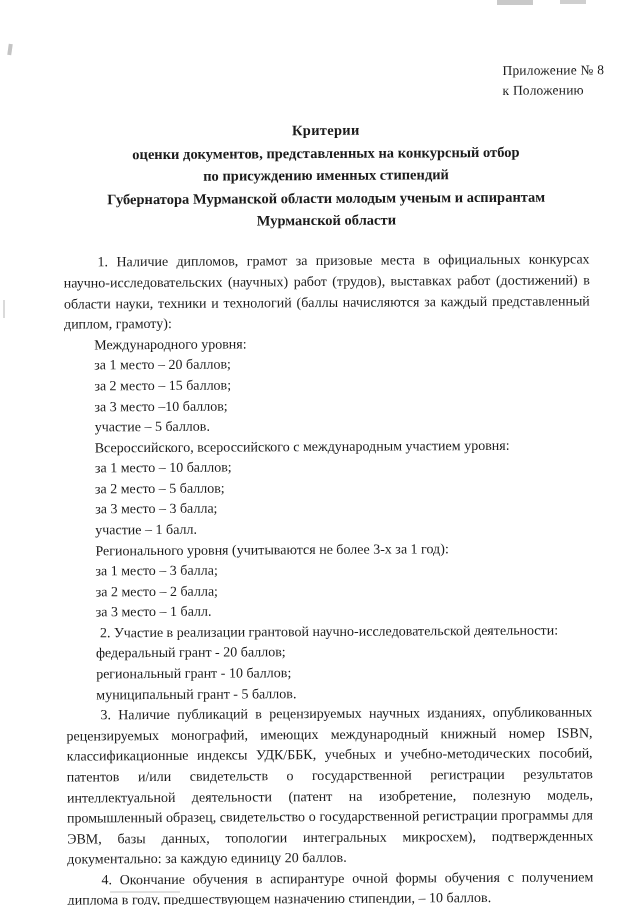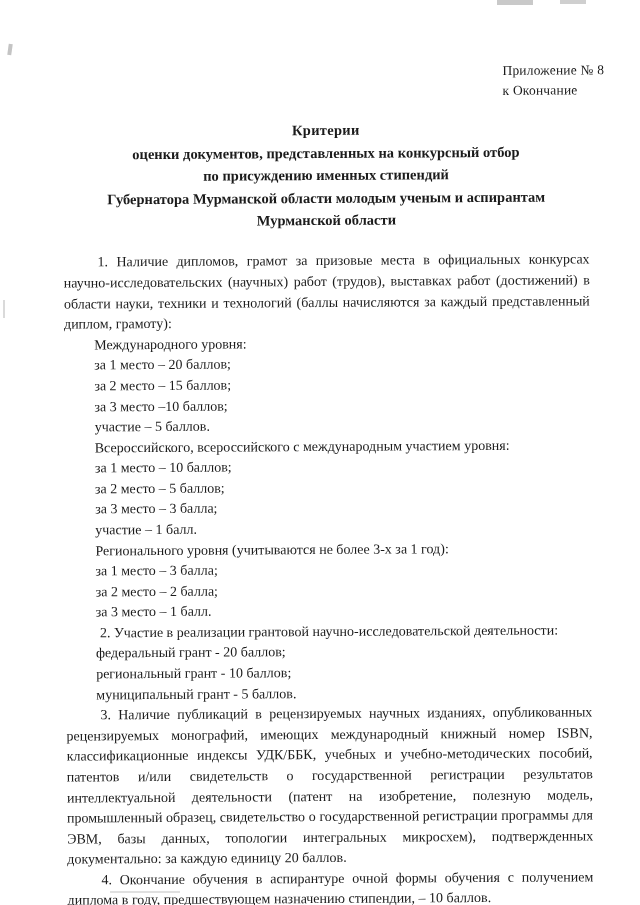--- a/index.html
+++ b/index.html
@@ -136,21 +136,21 @@
   <div class="scan-mark scan-top-right"></div>
   <div class="scan-mark scan-top-right2"></div>
   <div class="scan-mark scan-left-speck"></div>
   <div class="scan-mark scan-left-speck2"></div>
   <div class="scan-mark scan-bottom"></div>
 
   <div class="content skew">
 
     <div class="appendix">
       <div>Приложение № 8</div>
-      <div>к Окончание</div>
+      <div>к Положению</div>
     </div>
 
     <div class="title-block">
       <div class="t1">Критерии</div>
       <div>оценки документов, представленных на конкурсный отбор</div>
       <div>по присуждению именных стипендий</div>
       <div>Губернатора Мурманской области молодым ученым и аспирантам</div>
       <div>Мурманской области</div>
     </div>
 

